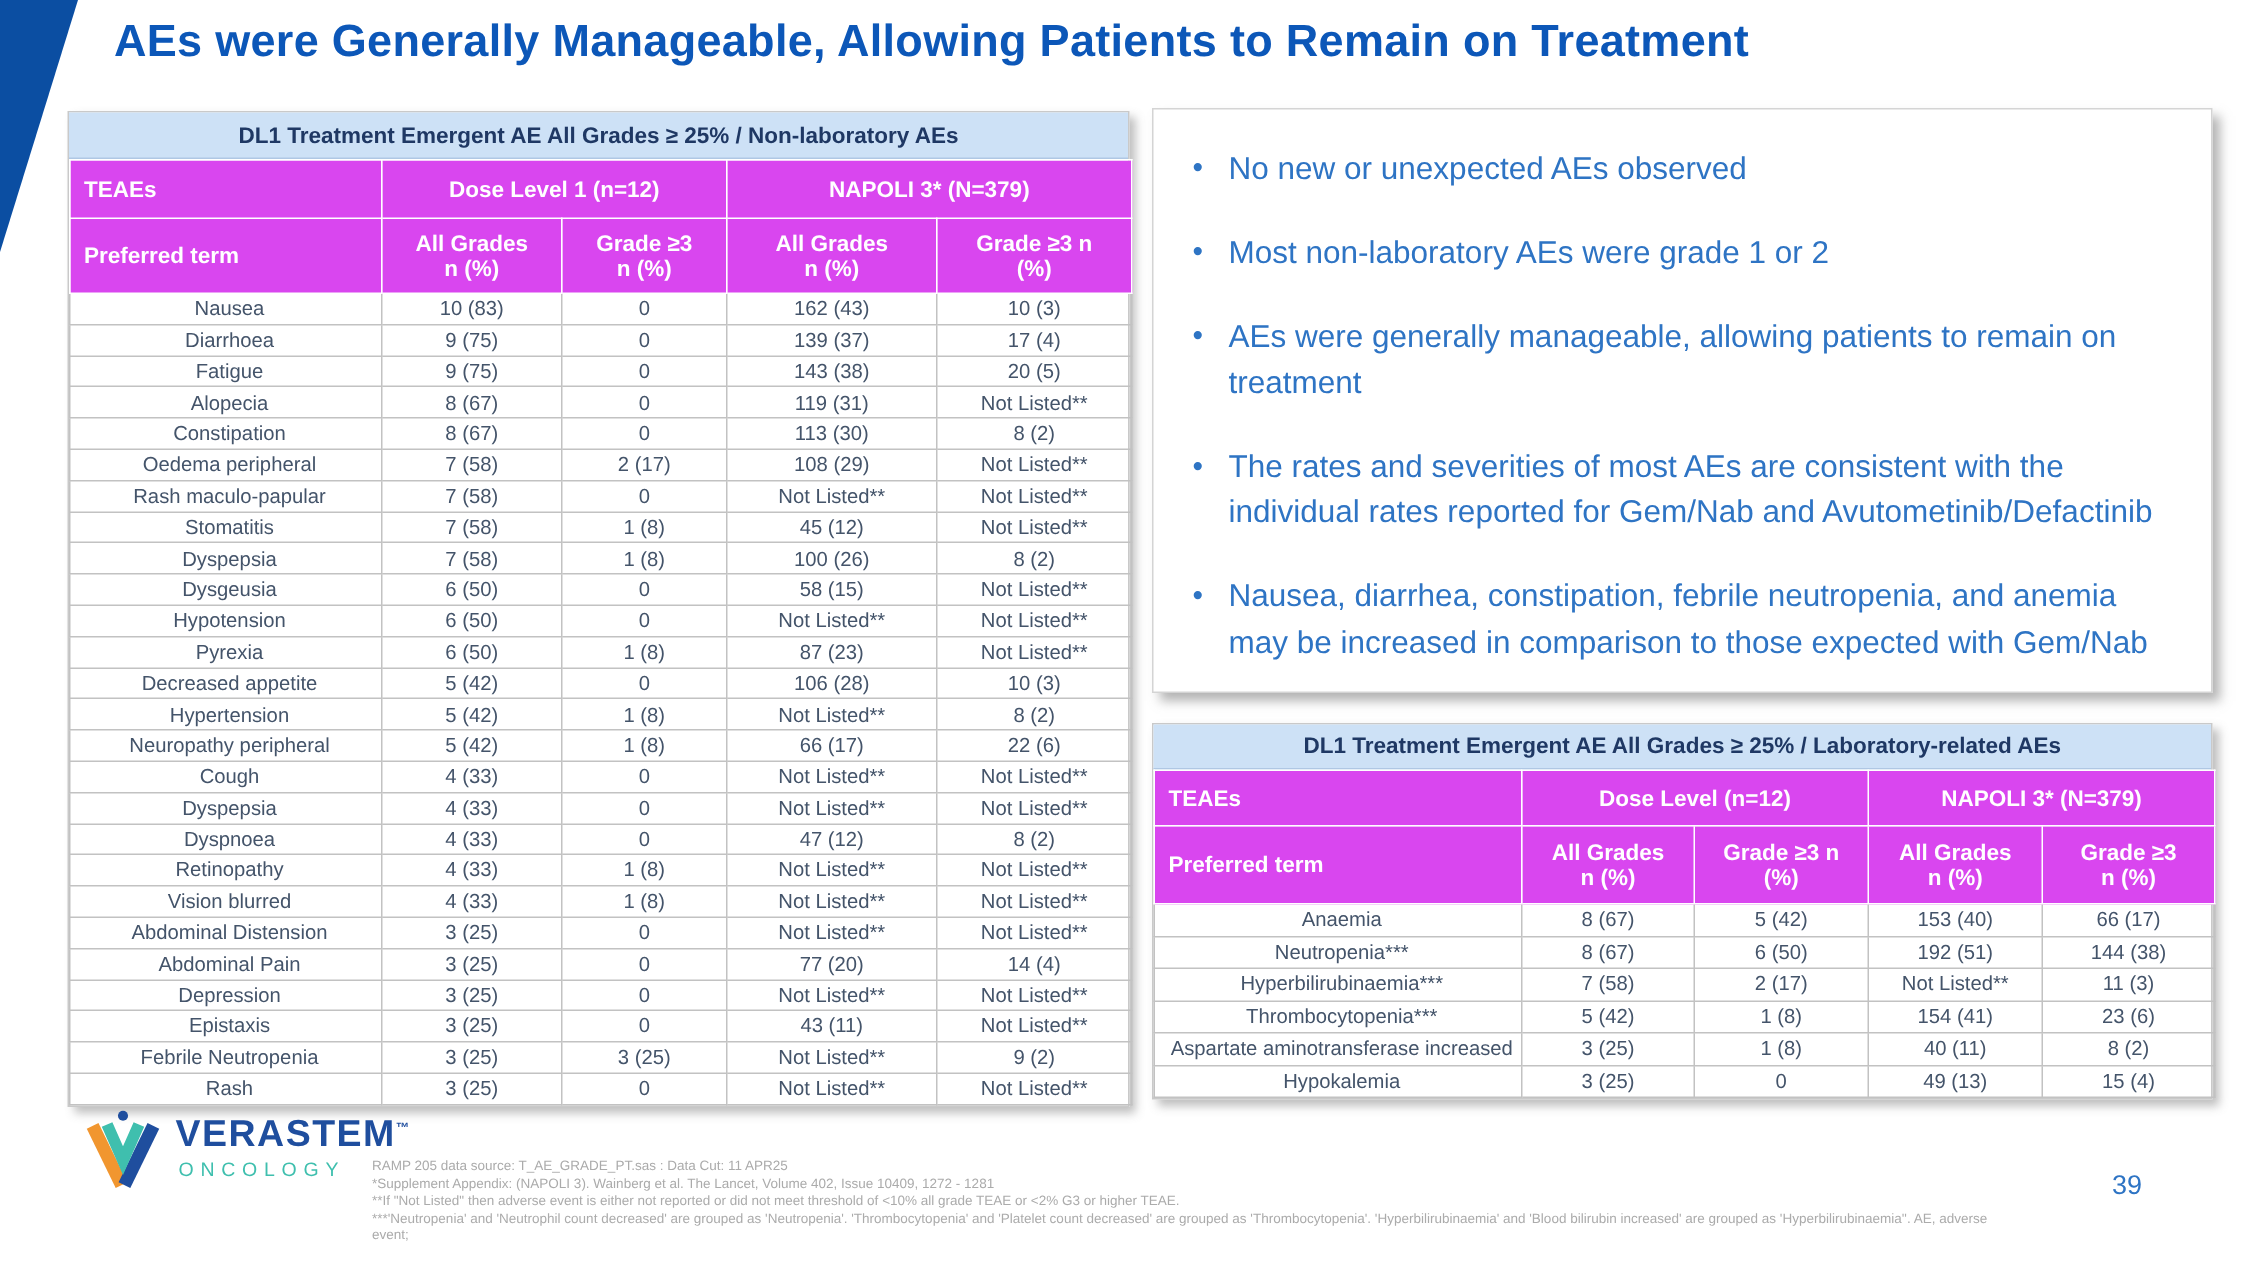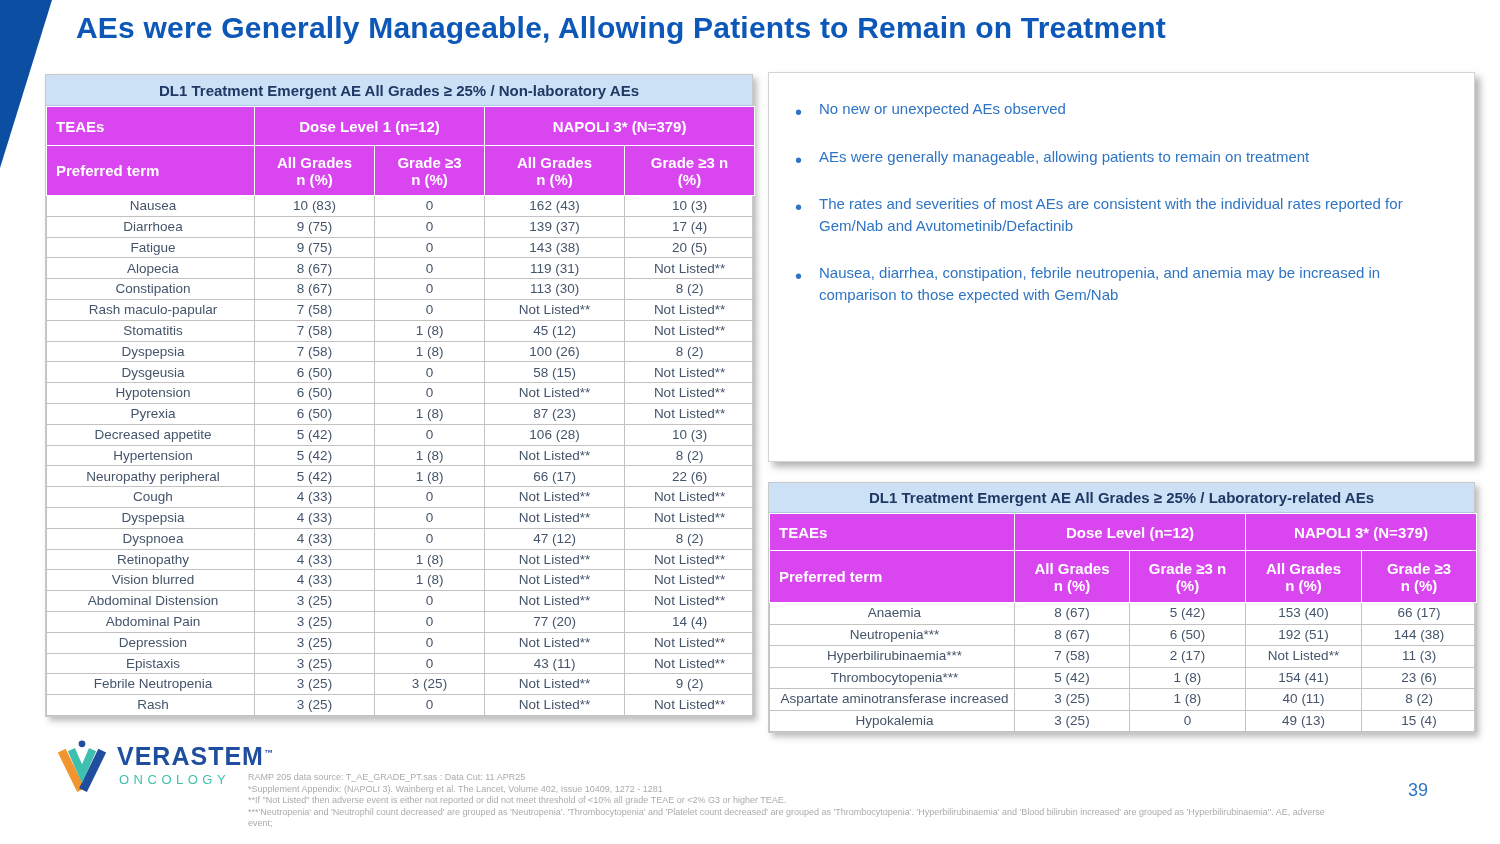--- a/index.html
+++ b/index.html
@@ -36,21 +36,21 @@
   #right-table thead tr.grp th { height:37px; }
   #right-table thead tr.sub th { height:52px; }
   #right-table tbody td { height:21.5px; }
 
   
   .bullet-panel { position:absolute; left:768px; top:72px; width:707px; height:390px;
                   background:#ffffff; border:1px solid #D4D4D4;
                   box-shadow:5px 5px 7px rgba(105,105,105,.5); }
   .bullet-panel ul { list-style:none; padding:25px 22px 0 18px; }
   .bullet-panel li { position:relative; padding-left:32px; margin-bottom:26px;
-                     font-size:15px; line-height:1.44; color:#2E74C4; }
+                     font-size:21px; line-height:1.44; color:#2E74C4; }
   .bullet-panel li::before { content:"•"; position:absolute; left:8px; top:0;
                              color:#2E74C4; font-size:20px; }
 
   
   .logo { position:absolute; left:55px; top:738px; display:flex; align-items:flex-start; }
   .logo-text { margin-left:8px; padding-top:6px; }
   .logo-name { font-size:25px; font-weight:bold; color:#1F4E9E; letter-spacing:1px; line-height:1; }
   .logo-tm { font-size:9px; vertical-align:super; color:#1F4E9E; }
   .logo-sub { font-size:13px; color:#3FBFAE; letter-spacing:4.5px; margin-top:3px; margin-left:2px; }
 
@@ -127,20 +127,27 @@
             <td>Not Listed**</td>
           </tr>
           <tr>
             <td>Constipation</td>
             <td>8 (67)</td>
             <td>0</td>
             <td>113 (30)</td>
             <td>8 (2)</td>
           </tr>
           <tr>
+            <td>Oedema peripheral</td>
+            <td>7 (58)</td>
+            <td>2 (17)</td>
+            <td>108 (29)</td>
+            <td>Not Listed**</td>
+          </tr>
+          <tr>
             <td>Rash maculo-papular</td>
             <td>7 (58)</td>
             <td>0</td>
             <td>Not Listed**</td>
             <td>Not Listed**</td>
           </tr>
           <tr>
             <td>Stomatitis</td>
             <td>7 (58)</td>
             <td>1 (8)</td>
@@ -273,20 +280,21 @@
             <td>Not Listed**</td>
             <td>Not Listed**</td>
           </tr>
         </tbody>
     </table>
   </div>
 
   <div class="bullet-panel">
     <ul>
         <li>No new or unexpected AEs observed</li>
+        <li>Most non-laboratory AEs were grade 1 or 2</li>
         <li>AEs were generally manageable, allowing patients to remain on treatment</li>
         <li>The rates and severities of most AEs are consistent with the individual rates reported for Gem/Nab and Avutometinib/Defactinib</li>
         <li>Nausea, diarrhea, constipation, febrile neutropenia, and anemia may be increased in comparison to those expected with Gem/Nab</li>
       </ul>
   </div>
 
   <div class="tbl-wrap" id="right-table">
     <div class="tbl-band">DL1 Treatment Emergent AE All Grades ≥ 25% / Laboratory-related AEs</div>
     <table>
       <colgroup>

